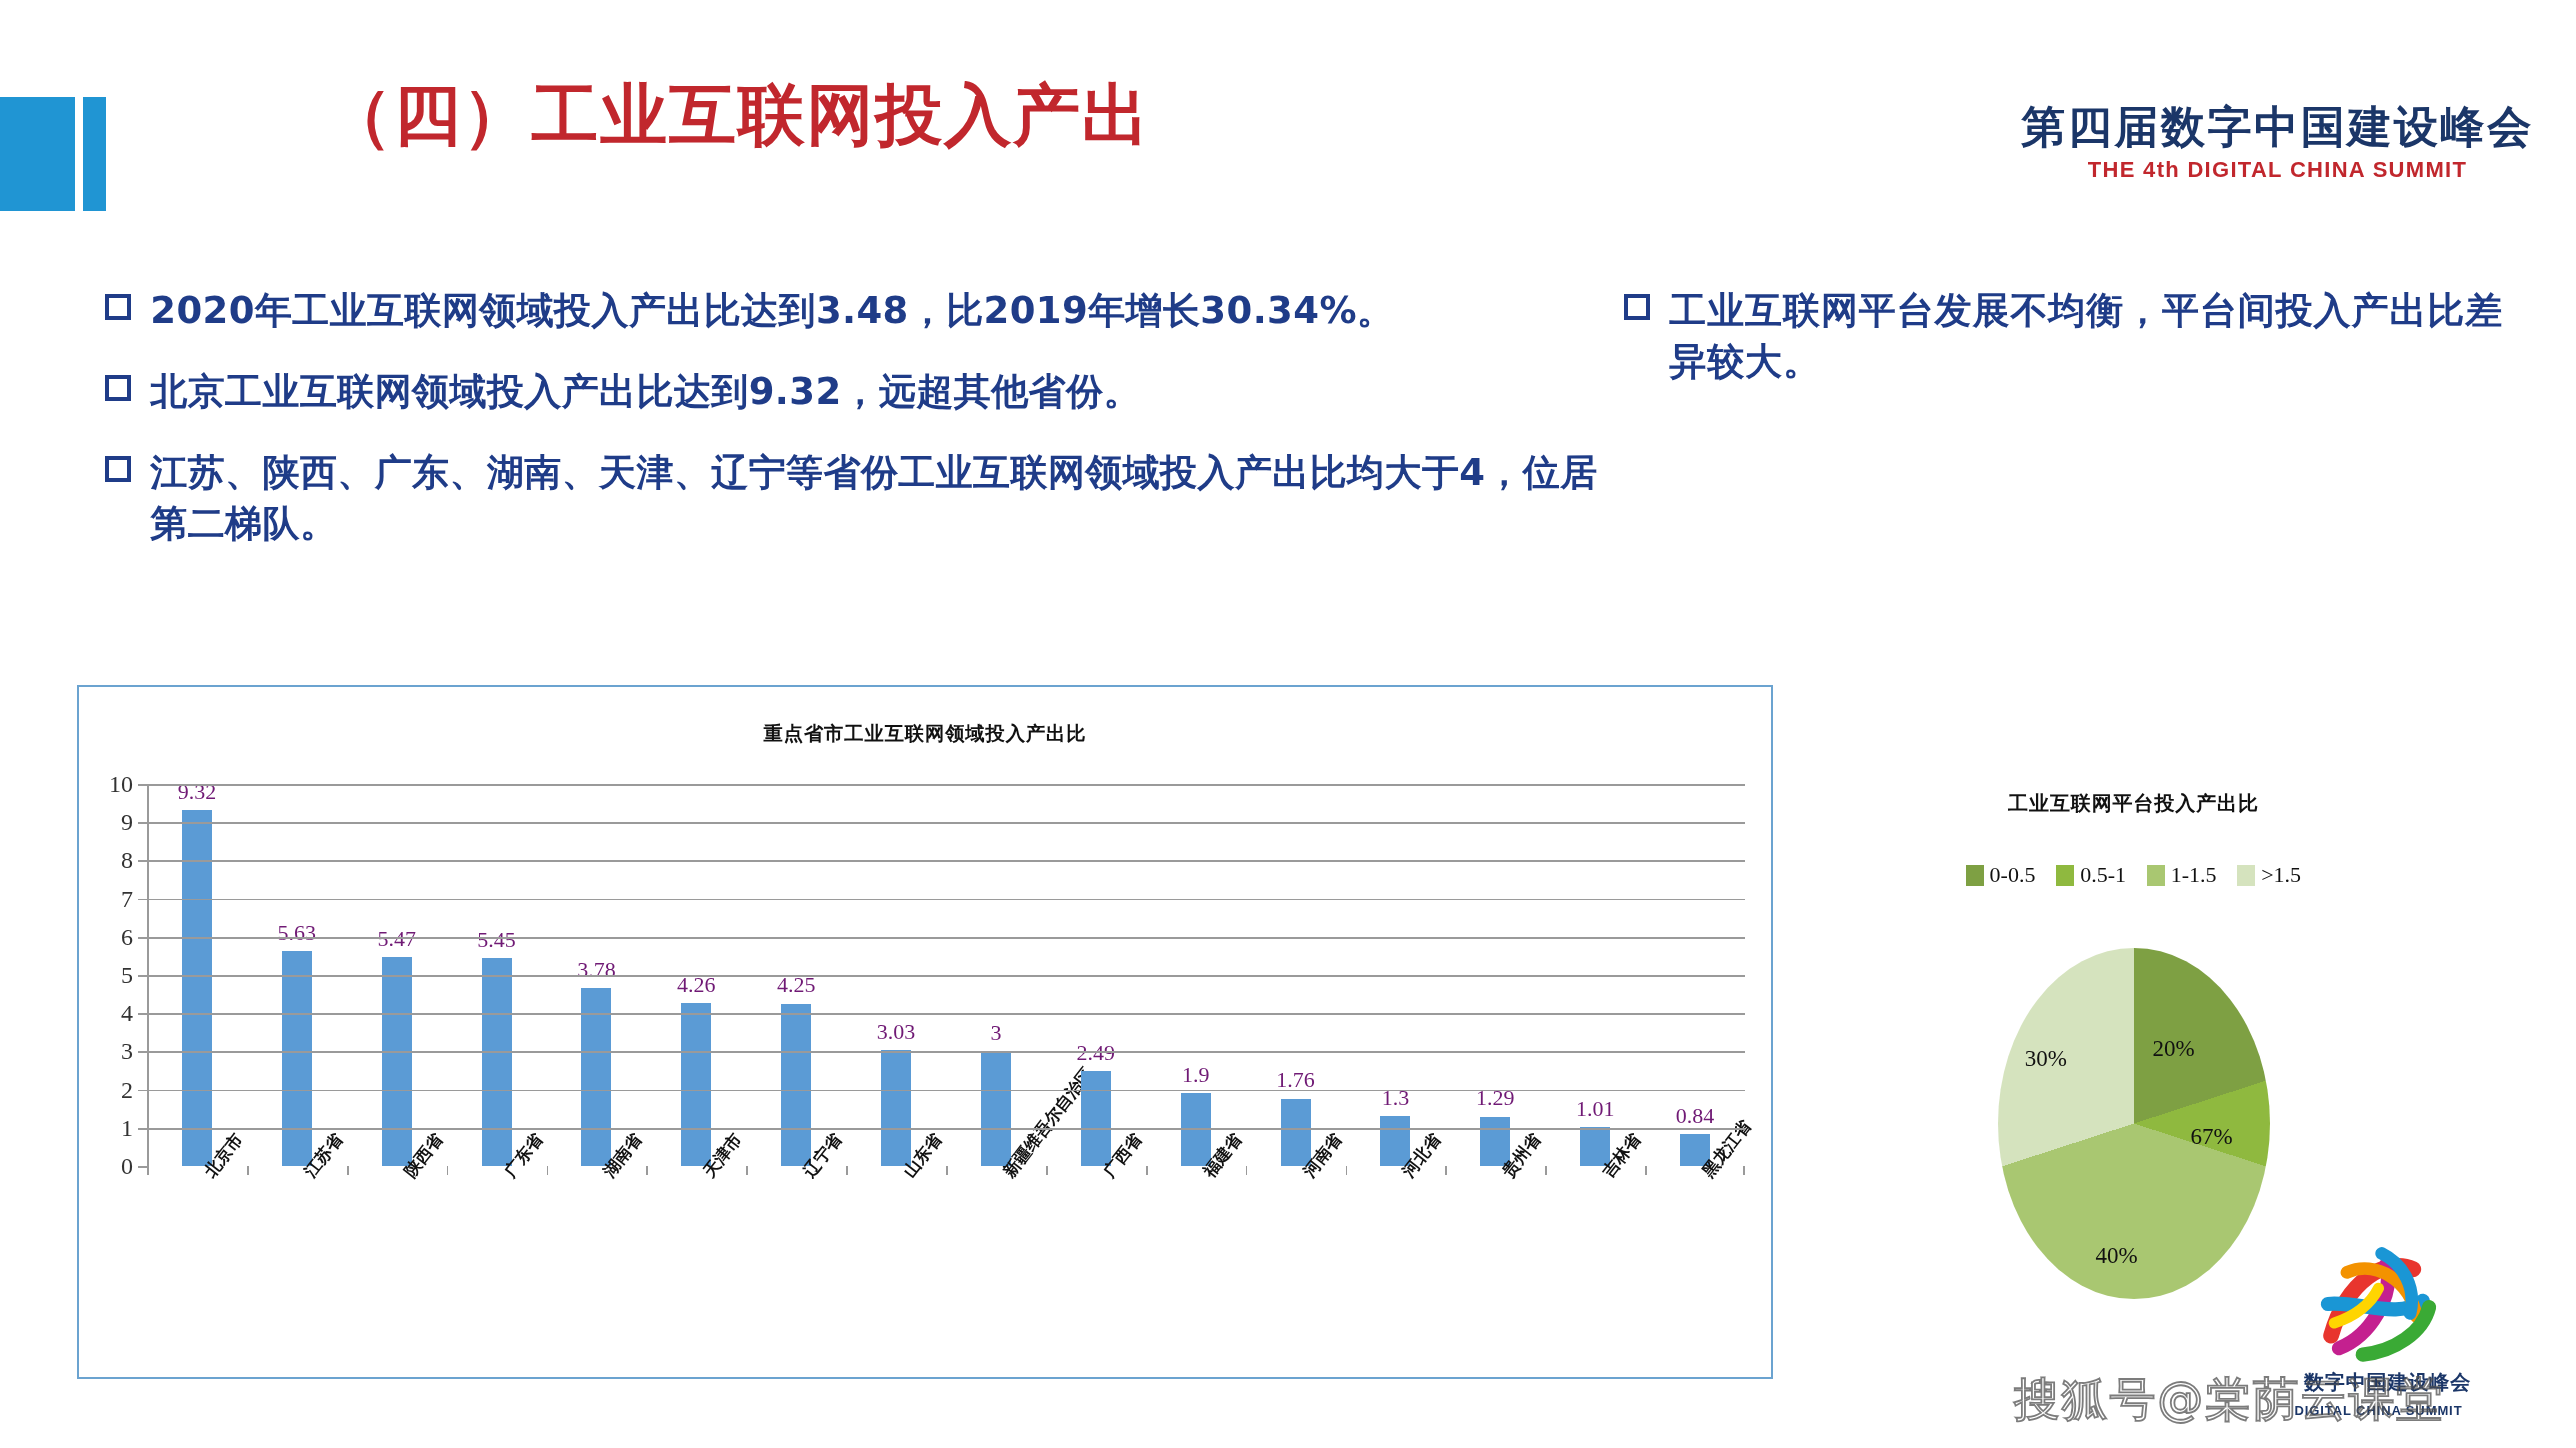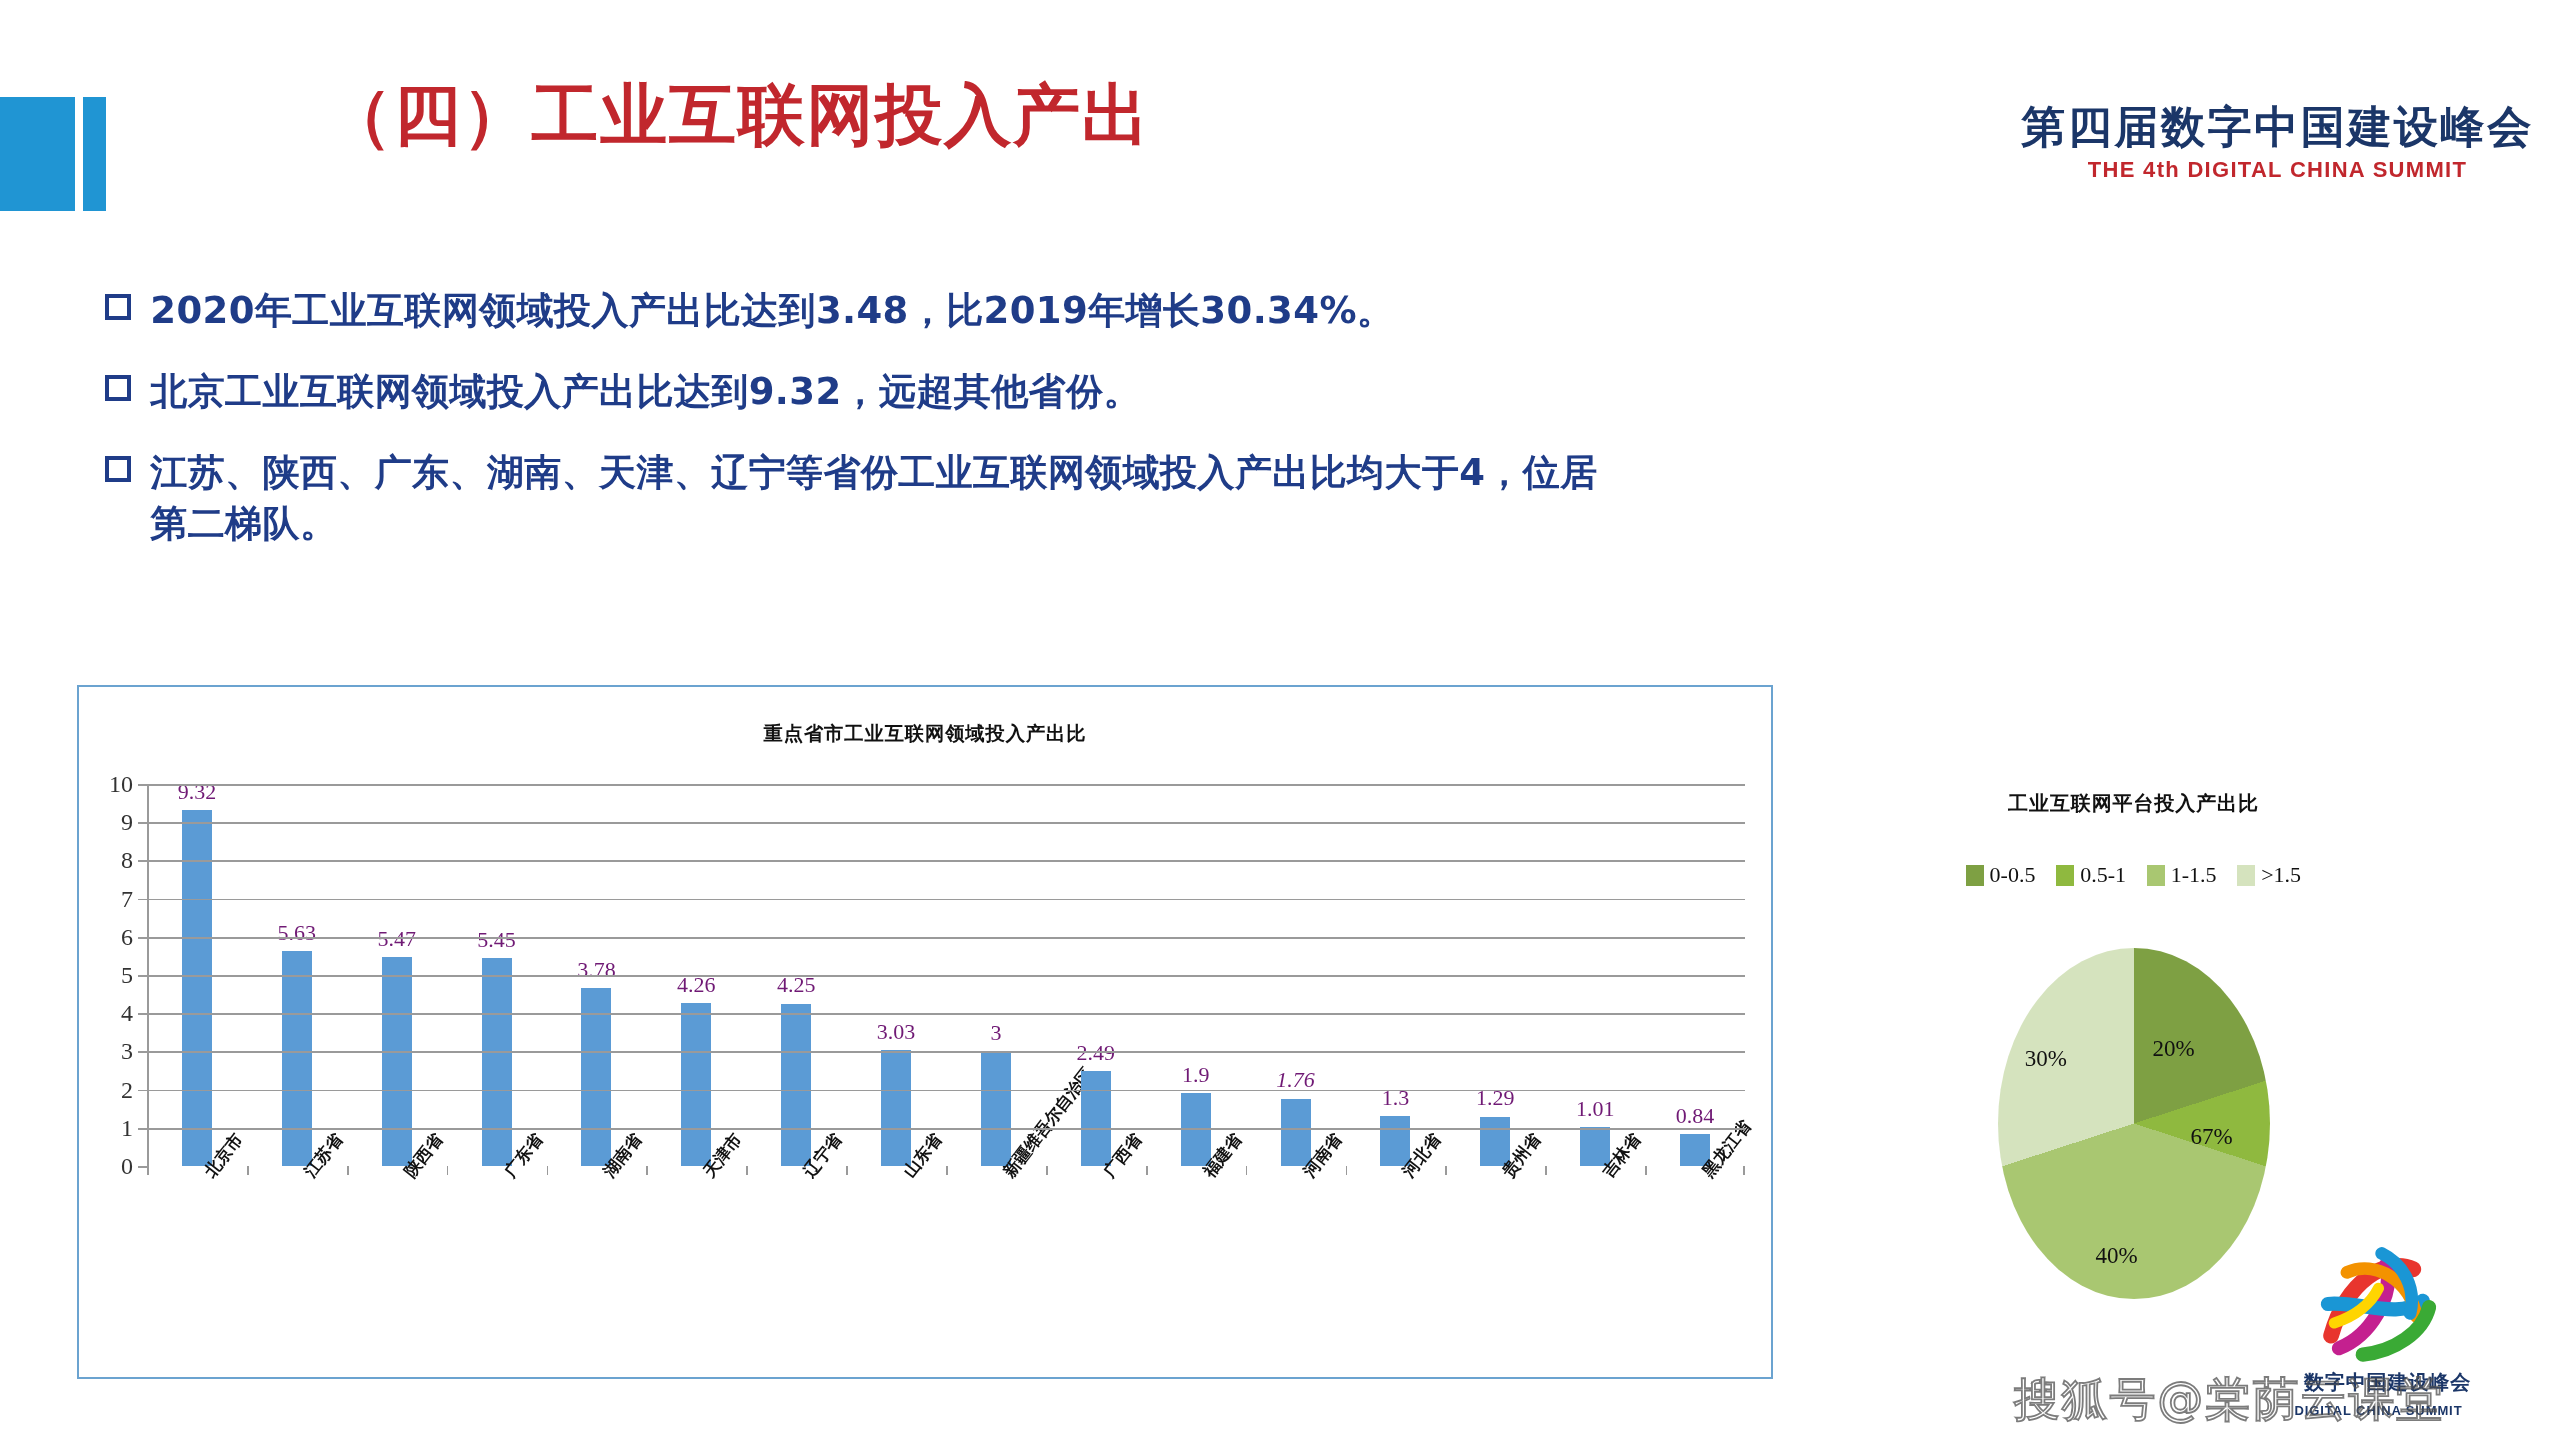--- a/index.html
+++ b/index.html
@@ -156,20 +156,24 @@
     <div class="bullet-item">
       <div class="bullet-marker"></div>
       <div class="bullet-text">北京工业互联网领域投入产出比达到9.32，远超其他省份。</div>
     </div>
     <div class="bullet-item">
       <div class="bullet-marker"></div>
       <div class="bullet-text">江苏、陕西、广东、湖南、天津、辽宁等省份工业互联网领域投入产出比均大于4，位居第二梯队。</div>
     </div>
   </div>
 <div class="bullet-col" id="bullets-right">
+    <div class="bullet-item">
+      <div class="bullet-marker"></div>
+      <div class="bullet-text">工业互联网平台发展不均衡，平台间投入产出比差异较大。</div>
+    </div>
   </div>
 
 <div id="bar-chart-panel">
   <div id="bar-chart-title">重点省市工业互联网领域投入产出比</div>
   <div id="bar-ylabels">
       <div class="ytick" style="top: 100%;">0</div>
       <div class="ytick" style="top: 90%;">1</div>
       <div class="ytick" style="top: 80%;">2</div>
       <div class="ytick" style="top: 70%;">3</div>
       <div class="ytick" style="top: 60%;">4</div>
@@ -244,21 +248,21 @@
           <div class="xlabel" style="left: 52%; bottom: -24.6px;">广西省</div>
         </div>
         <div class="bar-slot" style="left: 62.5%; width: 6.25%;">
           <div class="bar-rect" style="height: 19%; background: rgb(91, 155, 213);"></div>
           <div class="bar-value" style="bottom: calc(19% + 5.3px);">1.9</div>
           <div class="xtick-mark" style="left: 0px;"></div>
           <div class="xlabel" style="left: 52%; bottom: -24.6px;">福建省</div>
         </div>
         <div class="bar-slot" style="left: 68.75%; width: 6.25%;">
           <div class="bar-rect" style="height: 17.6%; background: rgb(91, 155, 213);"></div>
-          <div class="bar-value" style="bottom: calc(17.6% + 5.3px); font-style: italic;">1.76</div>
+          <div class="bar-value" style="bottom: calc(17.6% + 5.3px);">1.76</div>
           <div class="xtick-mark" style="left: 0px;"></div>
           <div class="xlabel" style="left: 52%; bottom: -24.6px;">河南省</div>
         </div>
         <div class="bar-slot" style="left: 75%; width: 6.25%;">
           <div class="bar-rect" style="height: 13%; background: rgb(91, 155, 213);"></div>
           <div class="bar-value" style="bottom: calc(13% + 5.3px);">1.3</div>
           <div class="xtick-mark" style="left: 0px;"></div>
           <div class="xlabel" style="left: 52%; bottom: -24.6px;">河北省</div>
         </div>
         <div class="bar-slot" style="left: 81.25%; width: 6.25%;">

